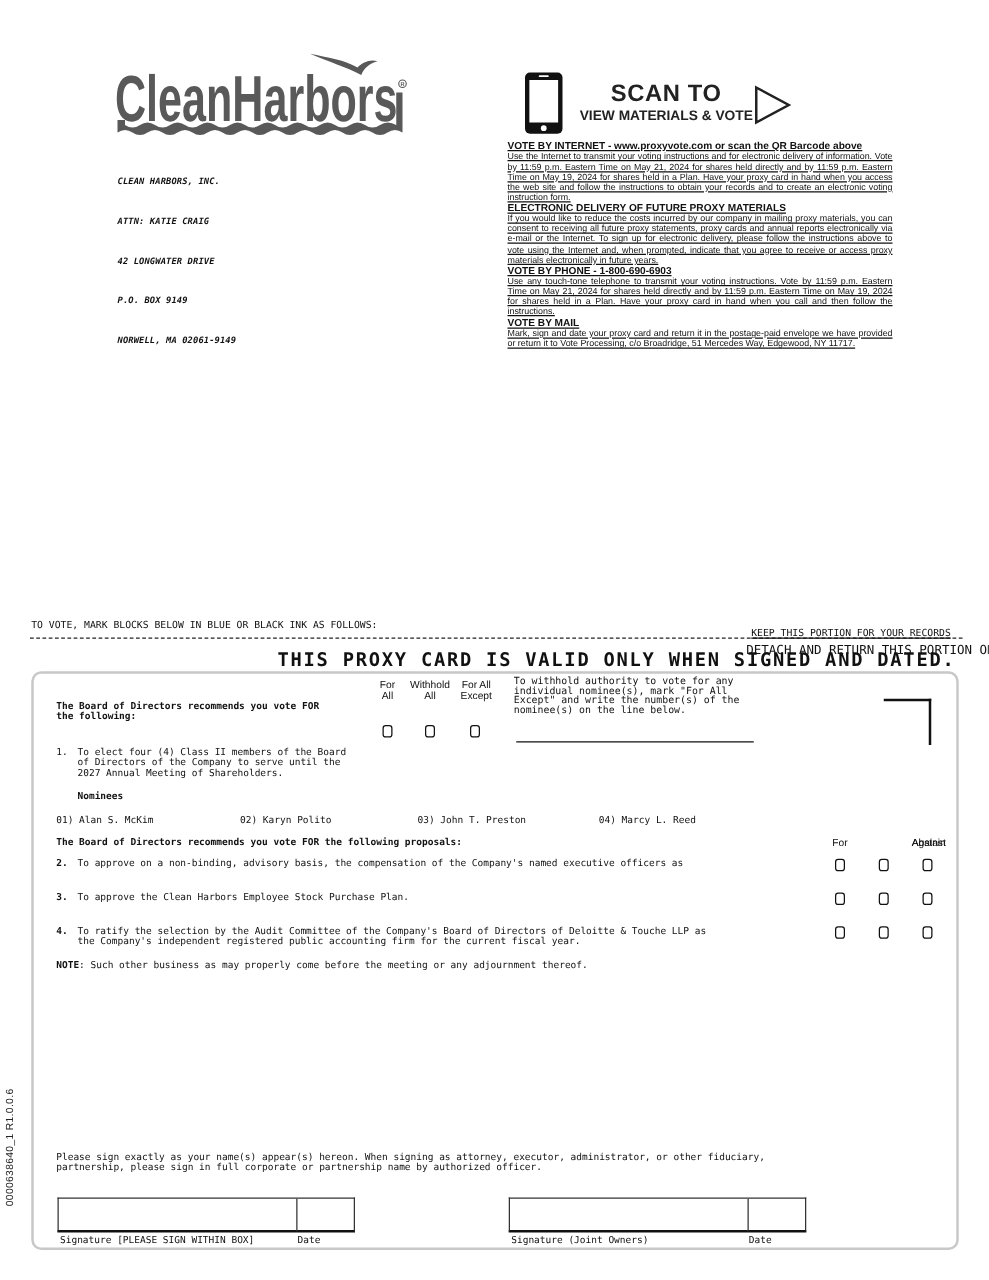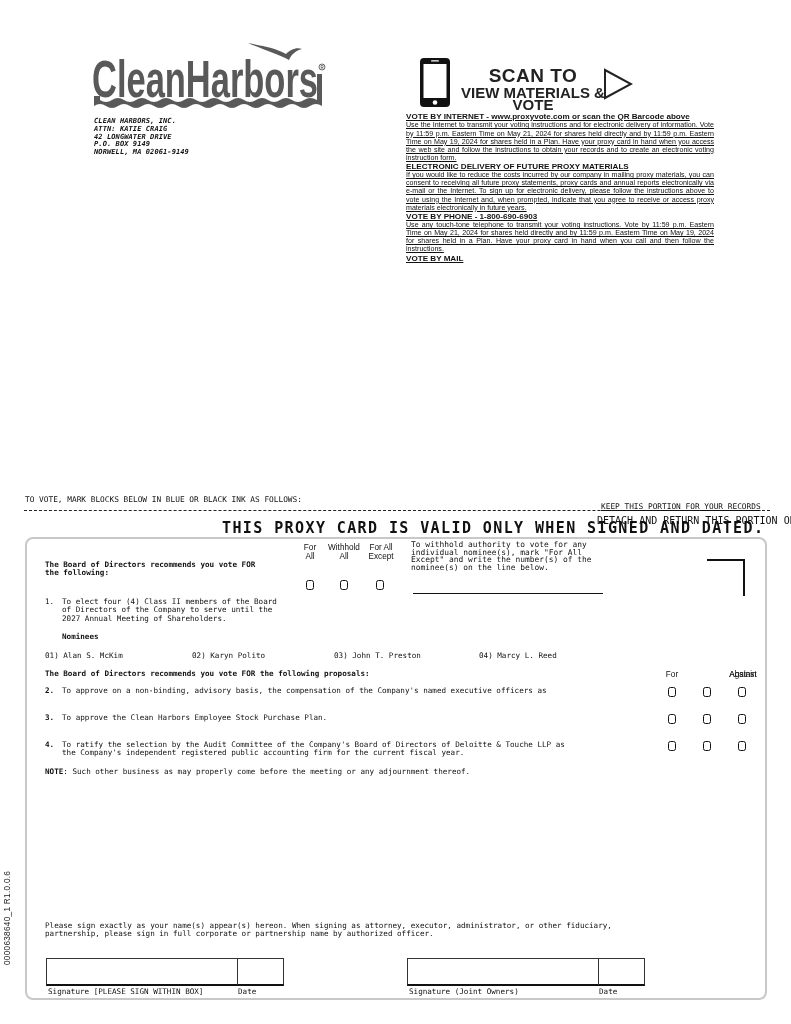--- a/index.html
+++ b/index.html
@@ -2,26 +2,26 @@
 <html><head>
 <meta charset="utf-8">
 <style>
   html, body { margin:0; padding:0; background:#ffffff; }
   body { width:791px; height:1024px; position:relative; overflow:hidden; color:#111; font-family:"DejaVu Sans Mono", monospace; }
   .abs { position:absolute; }
 
   
   #logo { left:90px; top:40px; width:240px; height:76px; }
   #address { left:94px; top:118px; font-family:"DejaVu Sans Mono", monospace; font-weight:bold; font-style:italic; font-size:7px; line-height:7.8px; letter-spacing:0.1px; }
-  #address div { white-space:nowrap; }
+  #address div { white-space:nowrap;margin-top:24px; }
 
   
   #phone { left:419px; top:57px; width:32px; height:51px; }
   #scan-title { left:458px; top:66px; width:150px; text-align:center; font-family:"Liberation Sans", sans-serif; font-weight:bold; font-size:19px; line-height:20px; color:#222; letter-spacing:0.5px; }
-  #scan-sub { left:458px; top:87px; width:150px; text-align:center; font-family:"Liberation Sans", sans-serif; font-weight:bold; font-size:15px; line-height:12px; color:#222; }
+  #scan-sub { left:458px; top:87px; width:150px; text-align:center; font-family:"Liberation Sans", sans-serif; font-weight:bold; font-size:11px; line-height:12px; color:#222; }
   #scan-arrow { left:603px; top:68px; width:30px; height:32px; }
 
   #vote-info { left:406px; top:112px; width:308px; font-family:"Liberation Sans", sans-serif; font-size:7.1px; line-height:8.1px; color:#111;text-decoration:underline; }
   #vote-info .h { font-weight:bold; font-size:8.1px; line-height:9.4px; }
   #vote-info p { margin:0; text-align:justify; }
 
   
   #mark-instr { left:25px; top:495px; font-size:7.8px; white-space:nowrap; }
   #dash-line { left:24px; top:510px; width:746px; height:0; border-top:1.2px dashed #222; }
   #keep { left:601px; top:502px; font-size:7.8px; white-space:nowrap; text-decoration:underline; }
@@ -80,20 +80,21 @@
 </svg>
 
 <div id="vote-info" class="abs">
   <div class="h">VOTE BY INTERNET - www.proxyvote.com or scan the QR Barcode above</div>
   <p>Use the Internet to transmit your voting instructions and for electronic delivery of information. Vote by 11:59 p.m. Eastern Time on May 21, 2024 for shares held directly and by 11:59 p.m. Eastern Time on May 19, 2024 for shares held in a Plan. Have your proxy card in hand when you access the web site and follow the instructions to obtain your records and to create an electronic voting instruction form.</p>
   <div class="h">ELECTRONIC DELIVERY OF FUTURE PROXY MATERIALS</div>
   <p>If you would like to reduce the costs incurred by our company in mailing proxy materials, you can consent to receiving all future proxy statements, proxy cards and annual reports electronically via e-mail or the Internet. To sign up for electronic delivery, please follow the instructions above to vote using the Internet and, when prompted, indicate that you agree to receive or access proxy materials electronically in future years.</p>
   <div class="h">VOTE BY PHONE - 1-800-690-6903</div>
   <p>Use any touch-tone telephone to transmit your voting instructions. Vote by 11:59 p.m. Eastern Time on May 21, 2024 for shares held directly and by 11:59 p.m. Eastern Time on May 19, 2024 for shares held in a Plan. Have your proxy card in hand when you call and then follow the instructions.</p>
   <div class="h">VOTE BY MAIL</div>
+  <p>Mark, sign and date your proxy card and return it in the postage-paid envelope we have provided or return it to Vote Processing, c/o Broadridge, 51 Mercedes Way, Edgewood, NY 11717.</p>
 </div>
 
 <div id="mark-instr" class="abs">TO VOTE, MARK BLOCKS BELOW IN BLUE OR BLACK INK AS FOLLOWS:</div>
 <div id="dash-line" class="abs"></div>
 <div id="keep" class="abs">KEEP THIS PORTION FOR YOUR RECORDS</div>
 <div id="valid" class="abs">THIS PROXY CARD IS VALID ONLY WHEN SIGNED AND DATED.</div>
 <div id="detach" class="abs">DETACH AND RETURN THIS PORTION ONLY</div>
 
 <div id="card" class="abs"></div>
 

